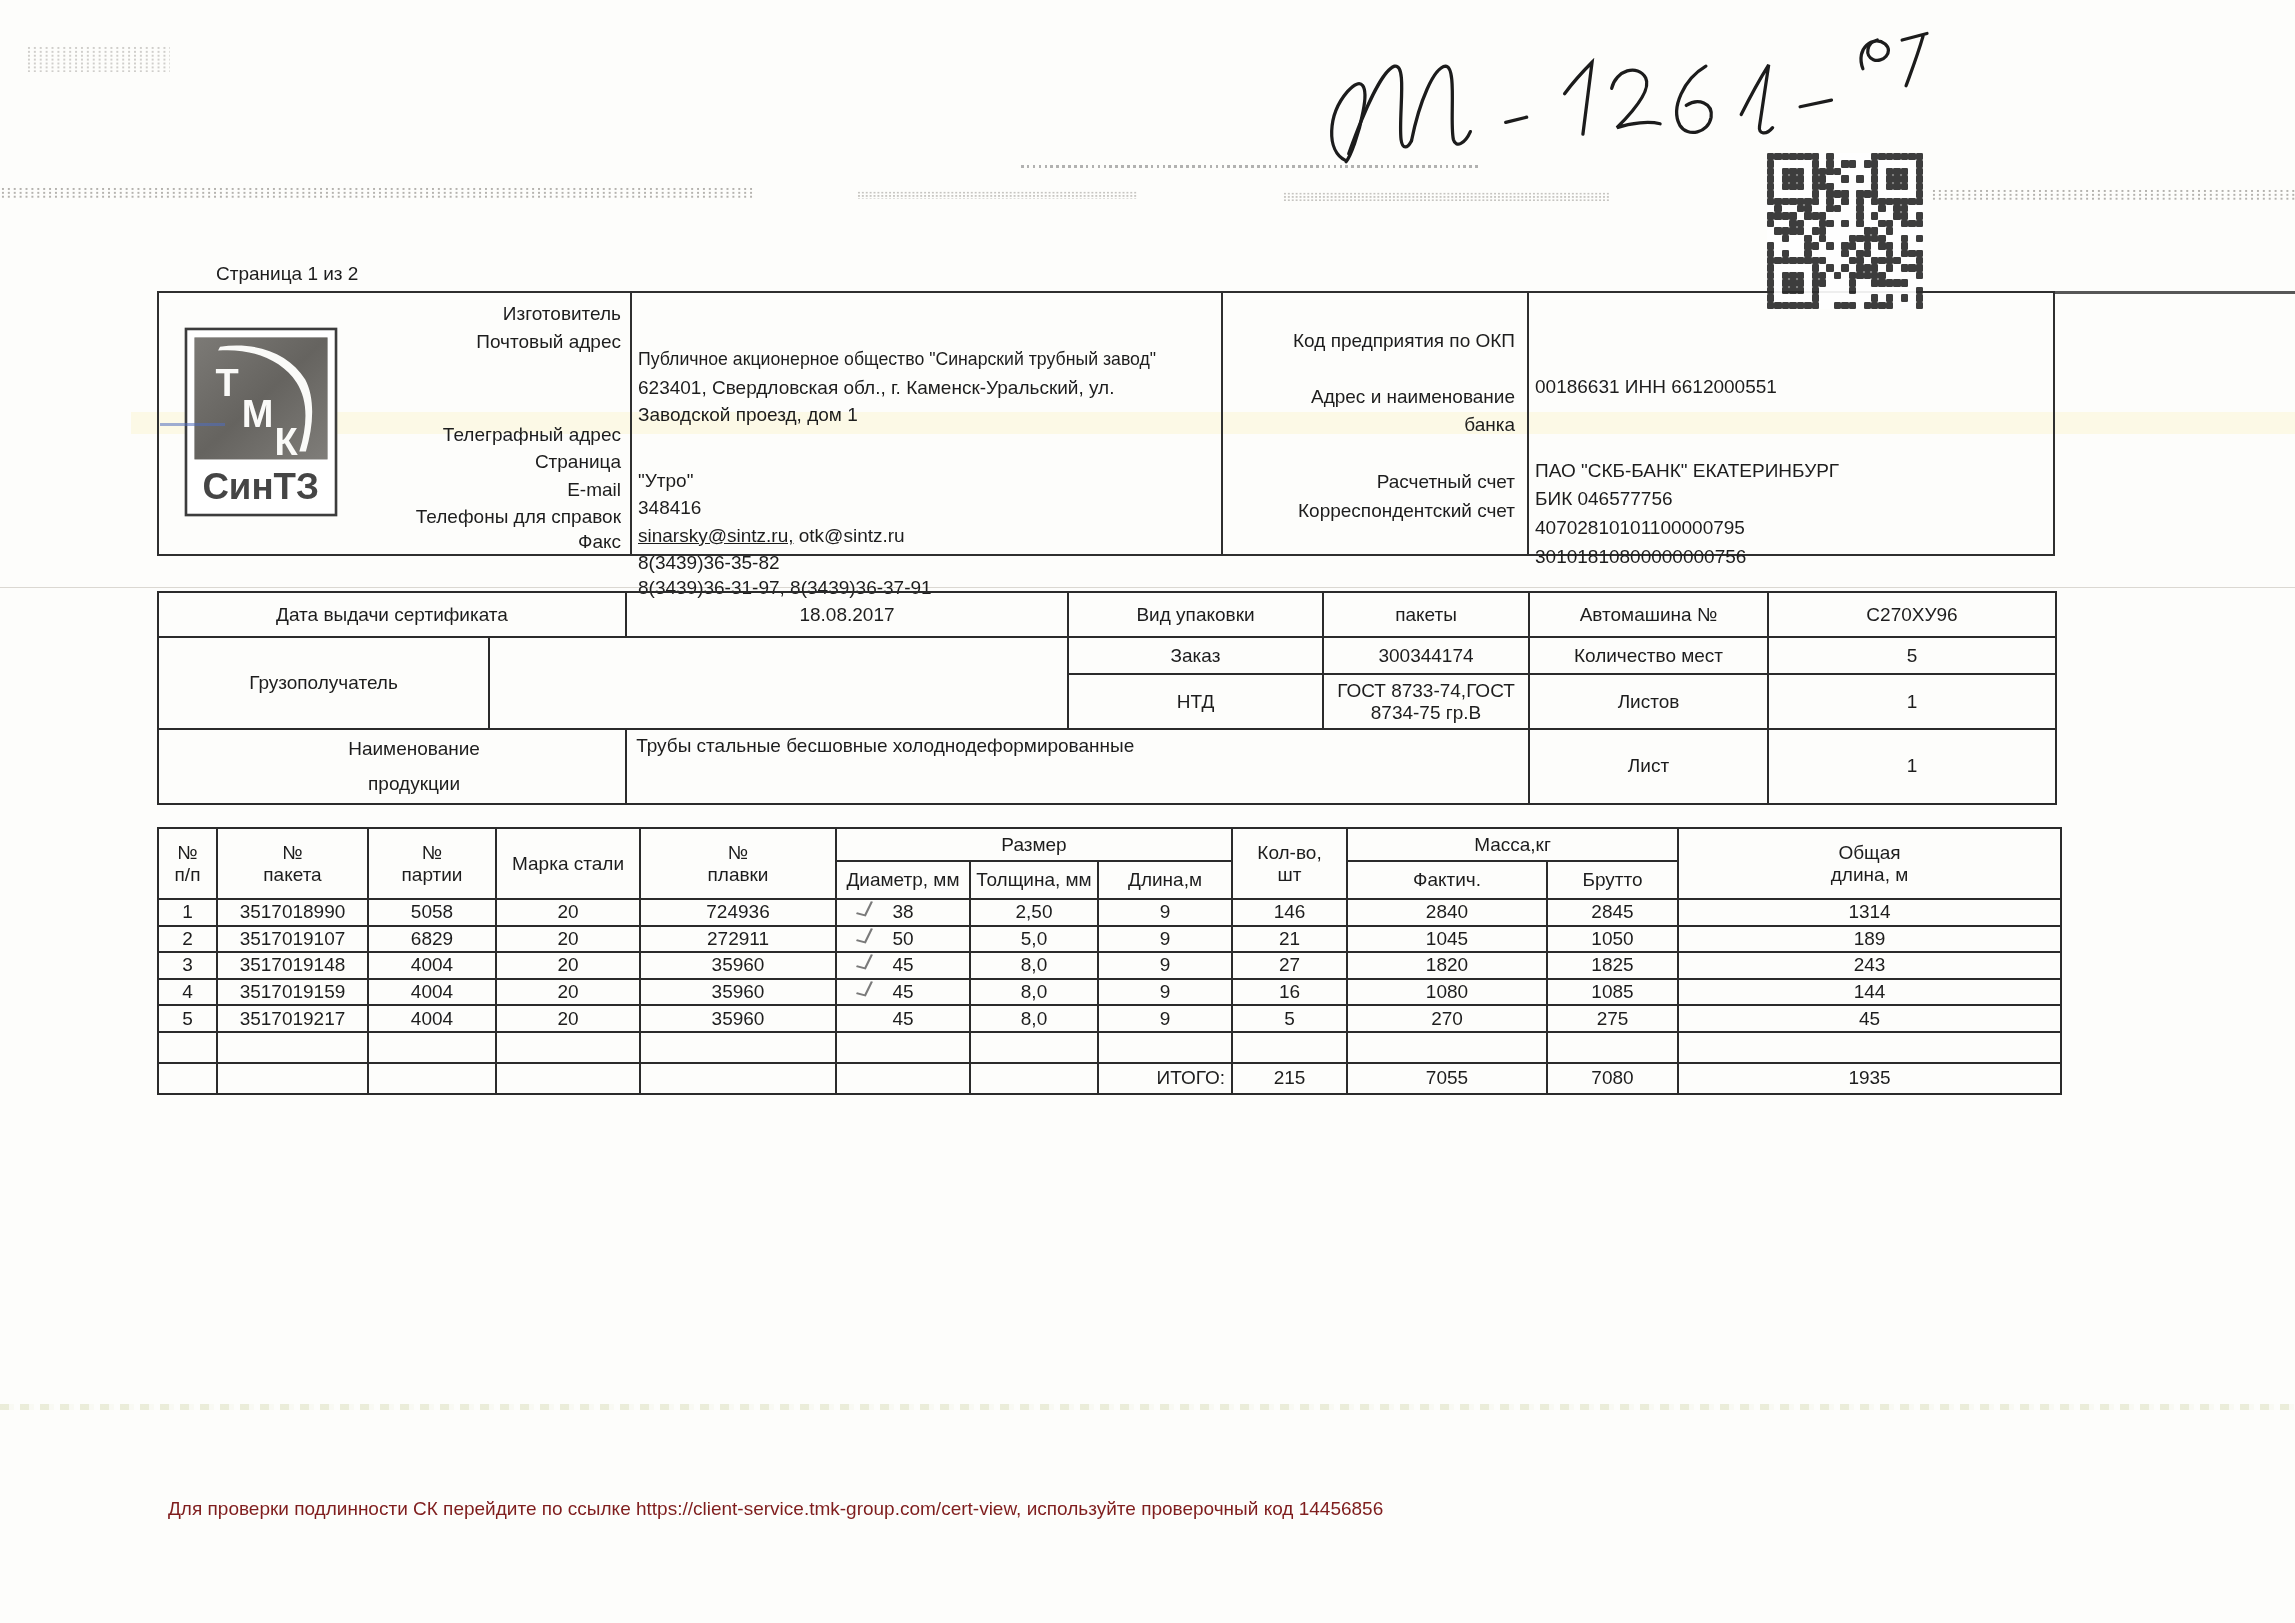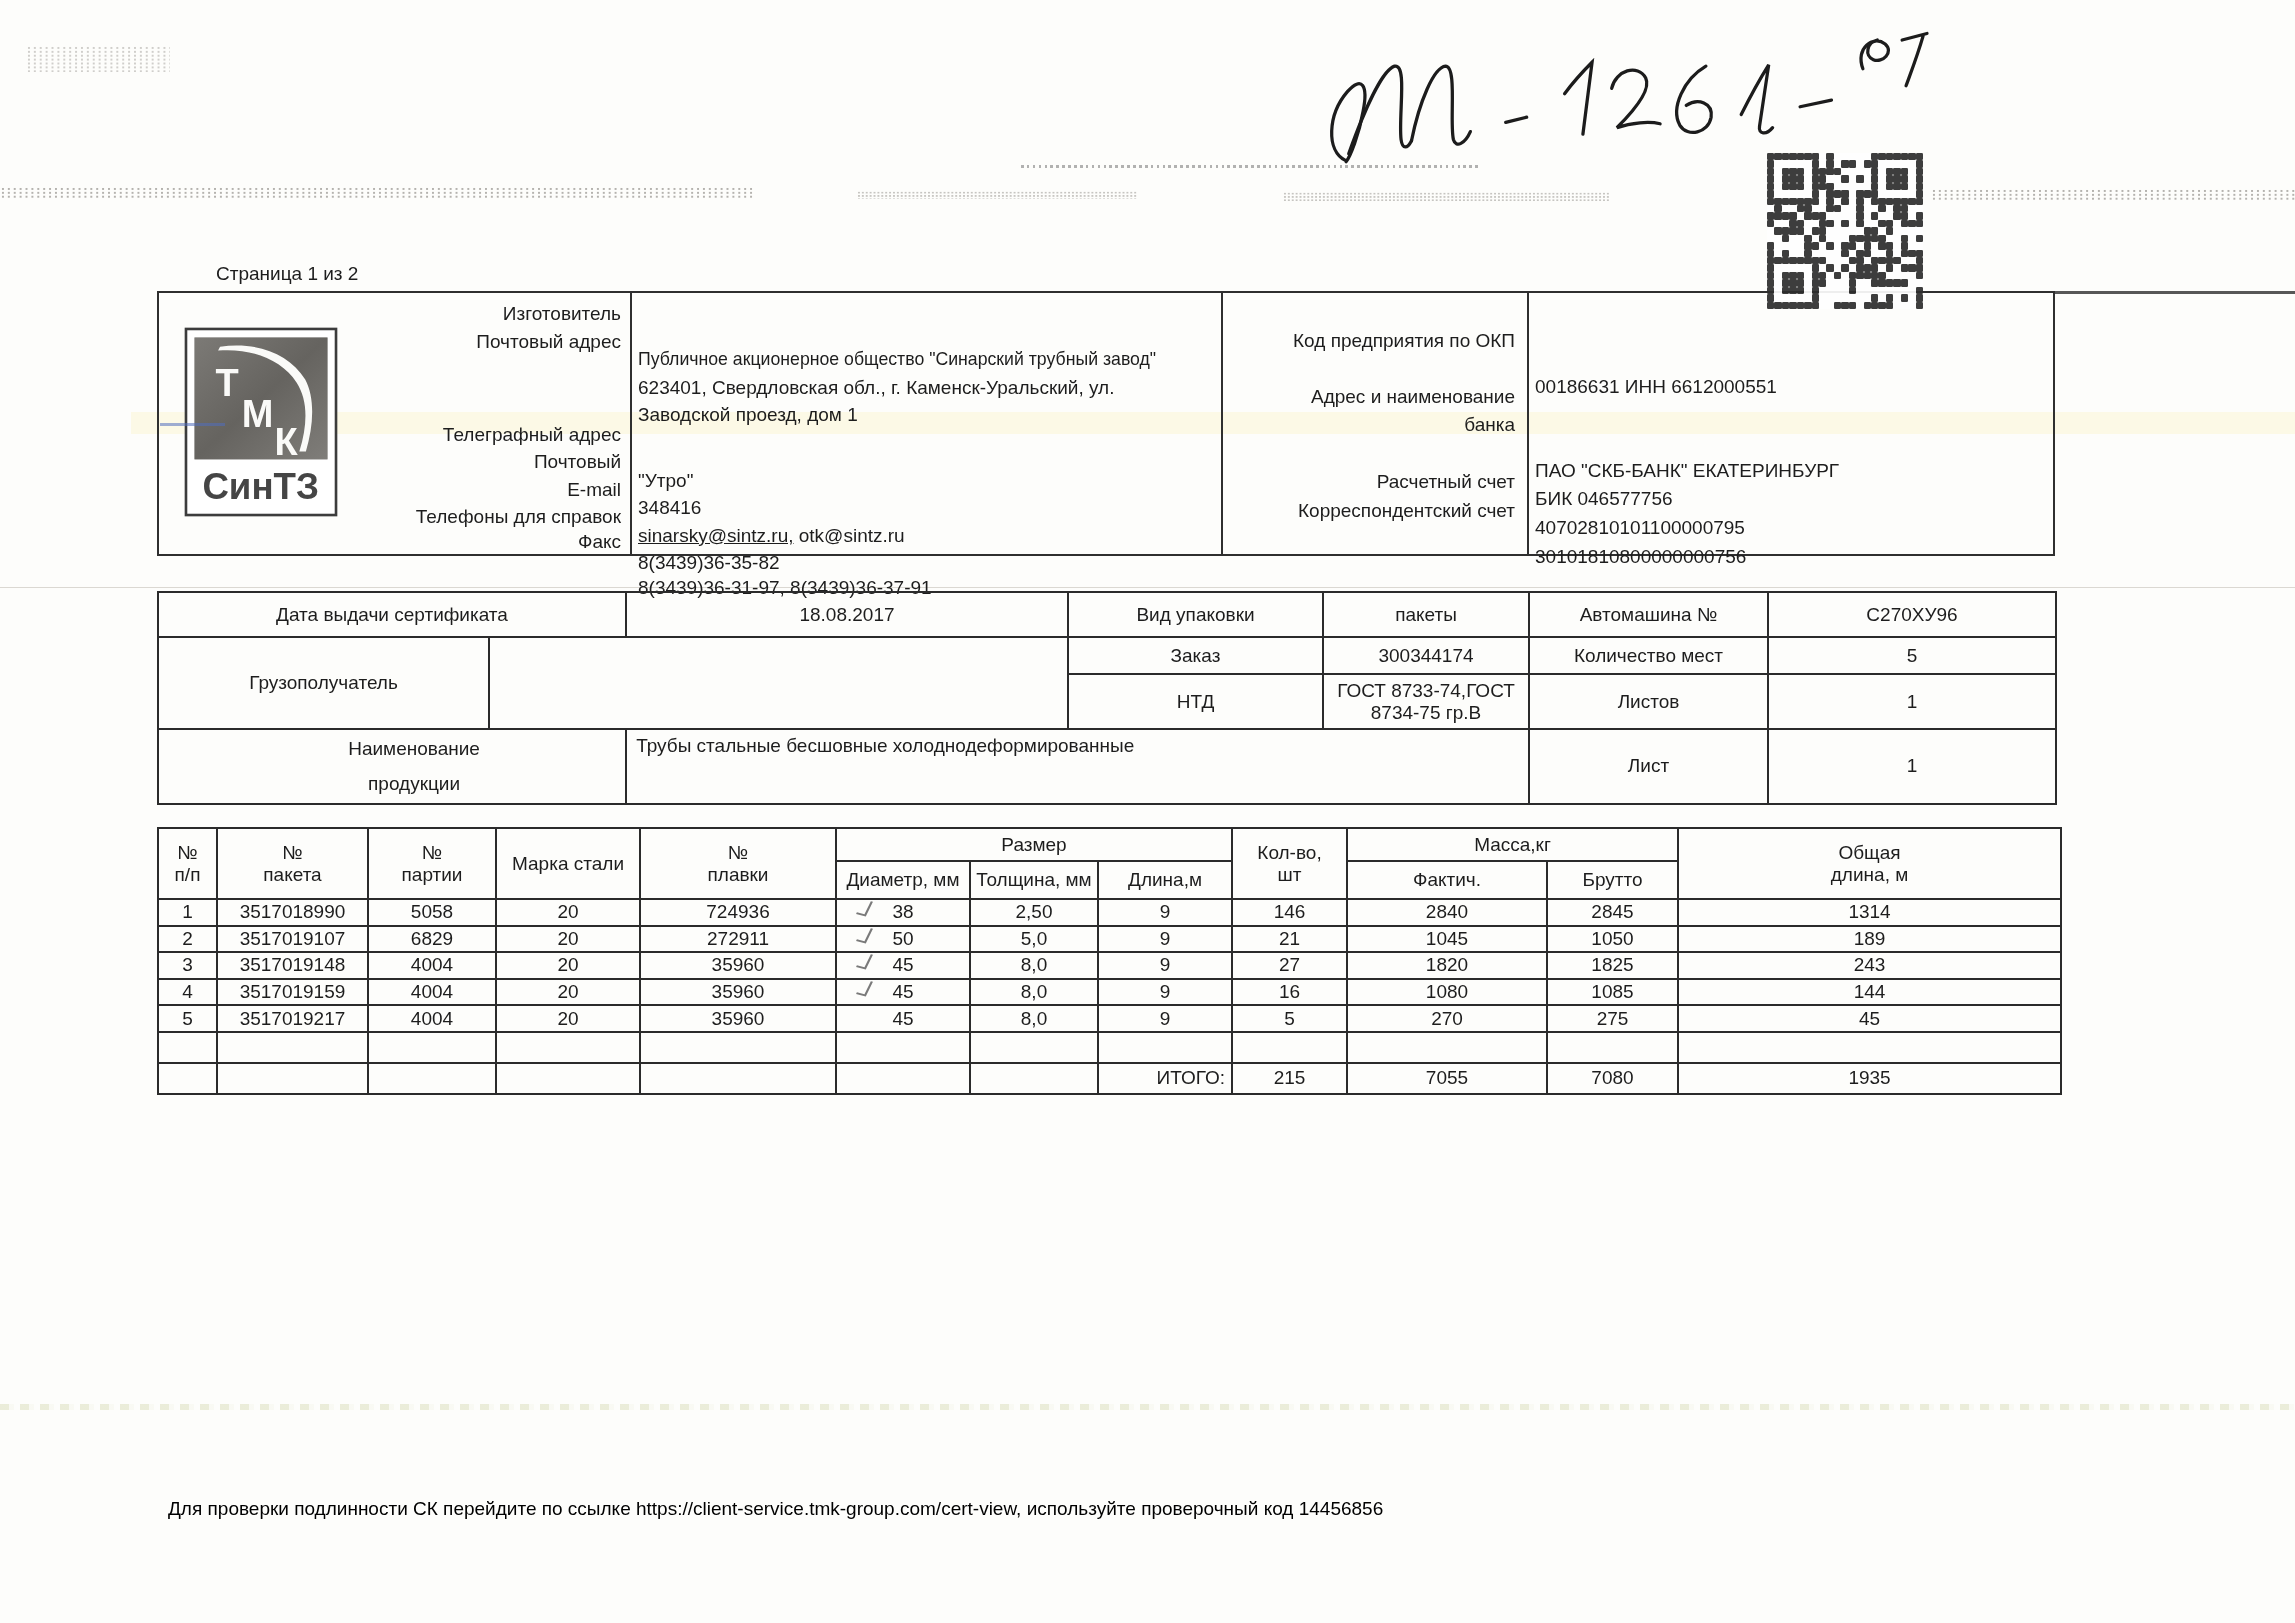--- a/index.html
+++ b/index.html
@@ -53,21 +53,21 @@
   .cert-table{position:absolute;left:157px;top:827px;width:1901px;border:2.6px solid #2b2b2b;font-size:18.3px;}
   .cert-table thead tr.h1 th{height:33px;}
   .cert-table thead tr.h2 th{height:38px;}
   .cert-table tbody td{height:26px;}
   .cert-table .empty-row td{height:31px;}
   .cert-table .total-row td{height:31px;}
   .total-label{text-align:right;padding-right:6px;}
   .tick-cell{position:relative;}
   .tick-cell::before{content:"\2143";position:absolute;left:22px;top:-3.9px;color:#5a5a5a;font-size:22px;transform:rotate(14deg) skewX(-12deg);opacity:.8;}
   
-  .footer{position:absolute;left:168px;top:1498px;font-size:19px;color:#000000;}
+  .footer{position:absolute;left:168px;top:1498px;font-size:19px;color:#7f1d1d;}
 </style>
 </head>
 <body>
 
 <div id="page" data-name="document-page">
 
   <div class="speckle" data-name="scan-noise" style="left:26px;top:46px;width:144px;height:26px;opacity:.25;"></div>
   <div class="speckle" data-name="scan-noise" style="left:0;top:187px;width:753px;height:10.5px;"></div>
   <div class="speckle fine" data-name="scan-noise" style="left:857px;top:191px;width:281px;height:7.9px;"></div>
   <div class="speckle fine" data-name="scan-noise" style="left:1283px;top:192px;width:327px;height:8.5px;"></div>
@@ -564,21 +564,21 @@
     </svg>
     <div class="blue-streak" data-name="scan-artifact-streak" style="left:1.3px;top:130px;width:65px;"></div>
 
     <div class="hdr-row lbl" data-name="manufacturer-label" style="right:1432px;top:9.2px;">Изготовитель</div>
     <div class="hdr-row val" data-name="manufacturer-value" style="left:479px;top:9.2px;font-size:17.7px;">Публичное акционерное общество "Синарский трубный завод"</div>
     <div class="hdr-row lbl" data-name="postal-address-label" style="right:1432px;top:37px;">Почтовый адрес</div>
     <div class="hdr-row val" data-name="postal-address-value" style="left:479px;top:37px;">623401, Свердловская обл., г. Каменск-Уральский, ул.</div>
     <div class="hdr-row val" data-name="postal-address-value-2" style="left:479px;top:64px;">Заводской проезд, дом 1</div>
     <div class="hdr-row lbl" data-name="telegraph-label" style="right:1432px;top:130px;">Телеграфный адрес</div>
     <div class="hdr-row val" data-name="telegraph-value" style="left:479px;top:130px;">"Утро"</div>
-    <div class="hdr-row lbl" data-name="teletype-label" style="right:1432px;top:157px;">Почтовый</div>
+    <div class="hdr-row lbl" data-name="teletype-label" style="right:1432px;top:157px;">Страница</div>
     <div class="hdr-row val" data-name="teletype-value" style="left:479px;top:157px;">348416</div>
     <div class="hdr-row lbl" data-name="email-label" style="right:1432px;top:185px;">E-mail</div>
     <div class="hdr-row val" data-name="email-value" style="left:479px;top:185px;">
       <span class="u" data-name="email-primary">sinarsky@sintz.ru,</span><span data-name="email-secondary">  otk@sintz.ru</span>
     </div>
     <div class="hdr-row lbl" data-name="phones-label" style="right:1432px;top:212px;">Телефоны для справок</div>
     <div class="hdr-row val" data-name="phones-value" style="left:479px;top:212px;">8(3439)36-35-82</div>
     <div class="hdr-row lbl" data-name="fax-label" style="right:1432px;top:237px;">Факс</div>
     <div class="hdr-row val" data-name="fax-value" style="left:479px;top:237px;">8(3439)36-31-97, 8(3439)36-37-91</div>
 

